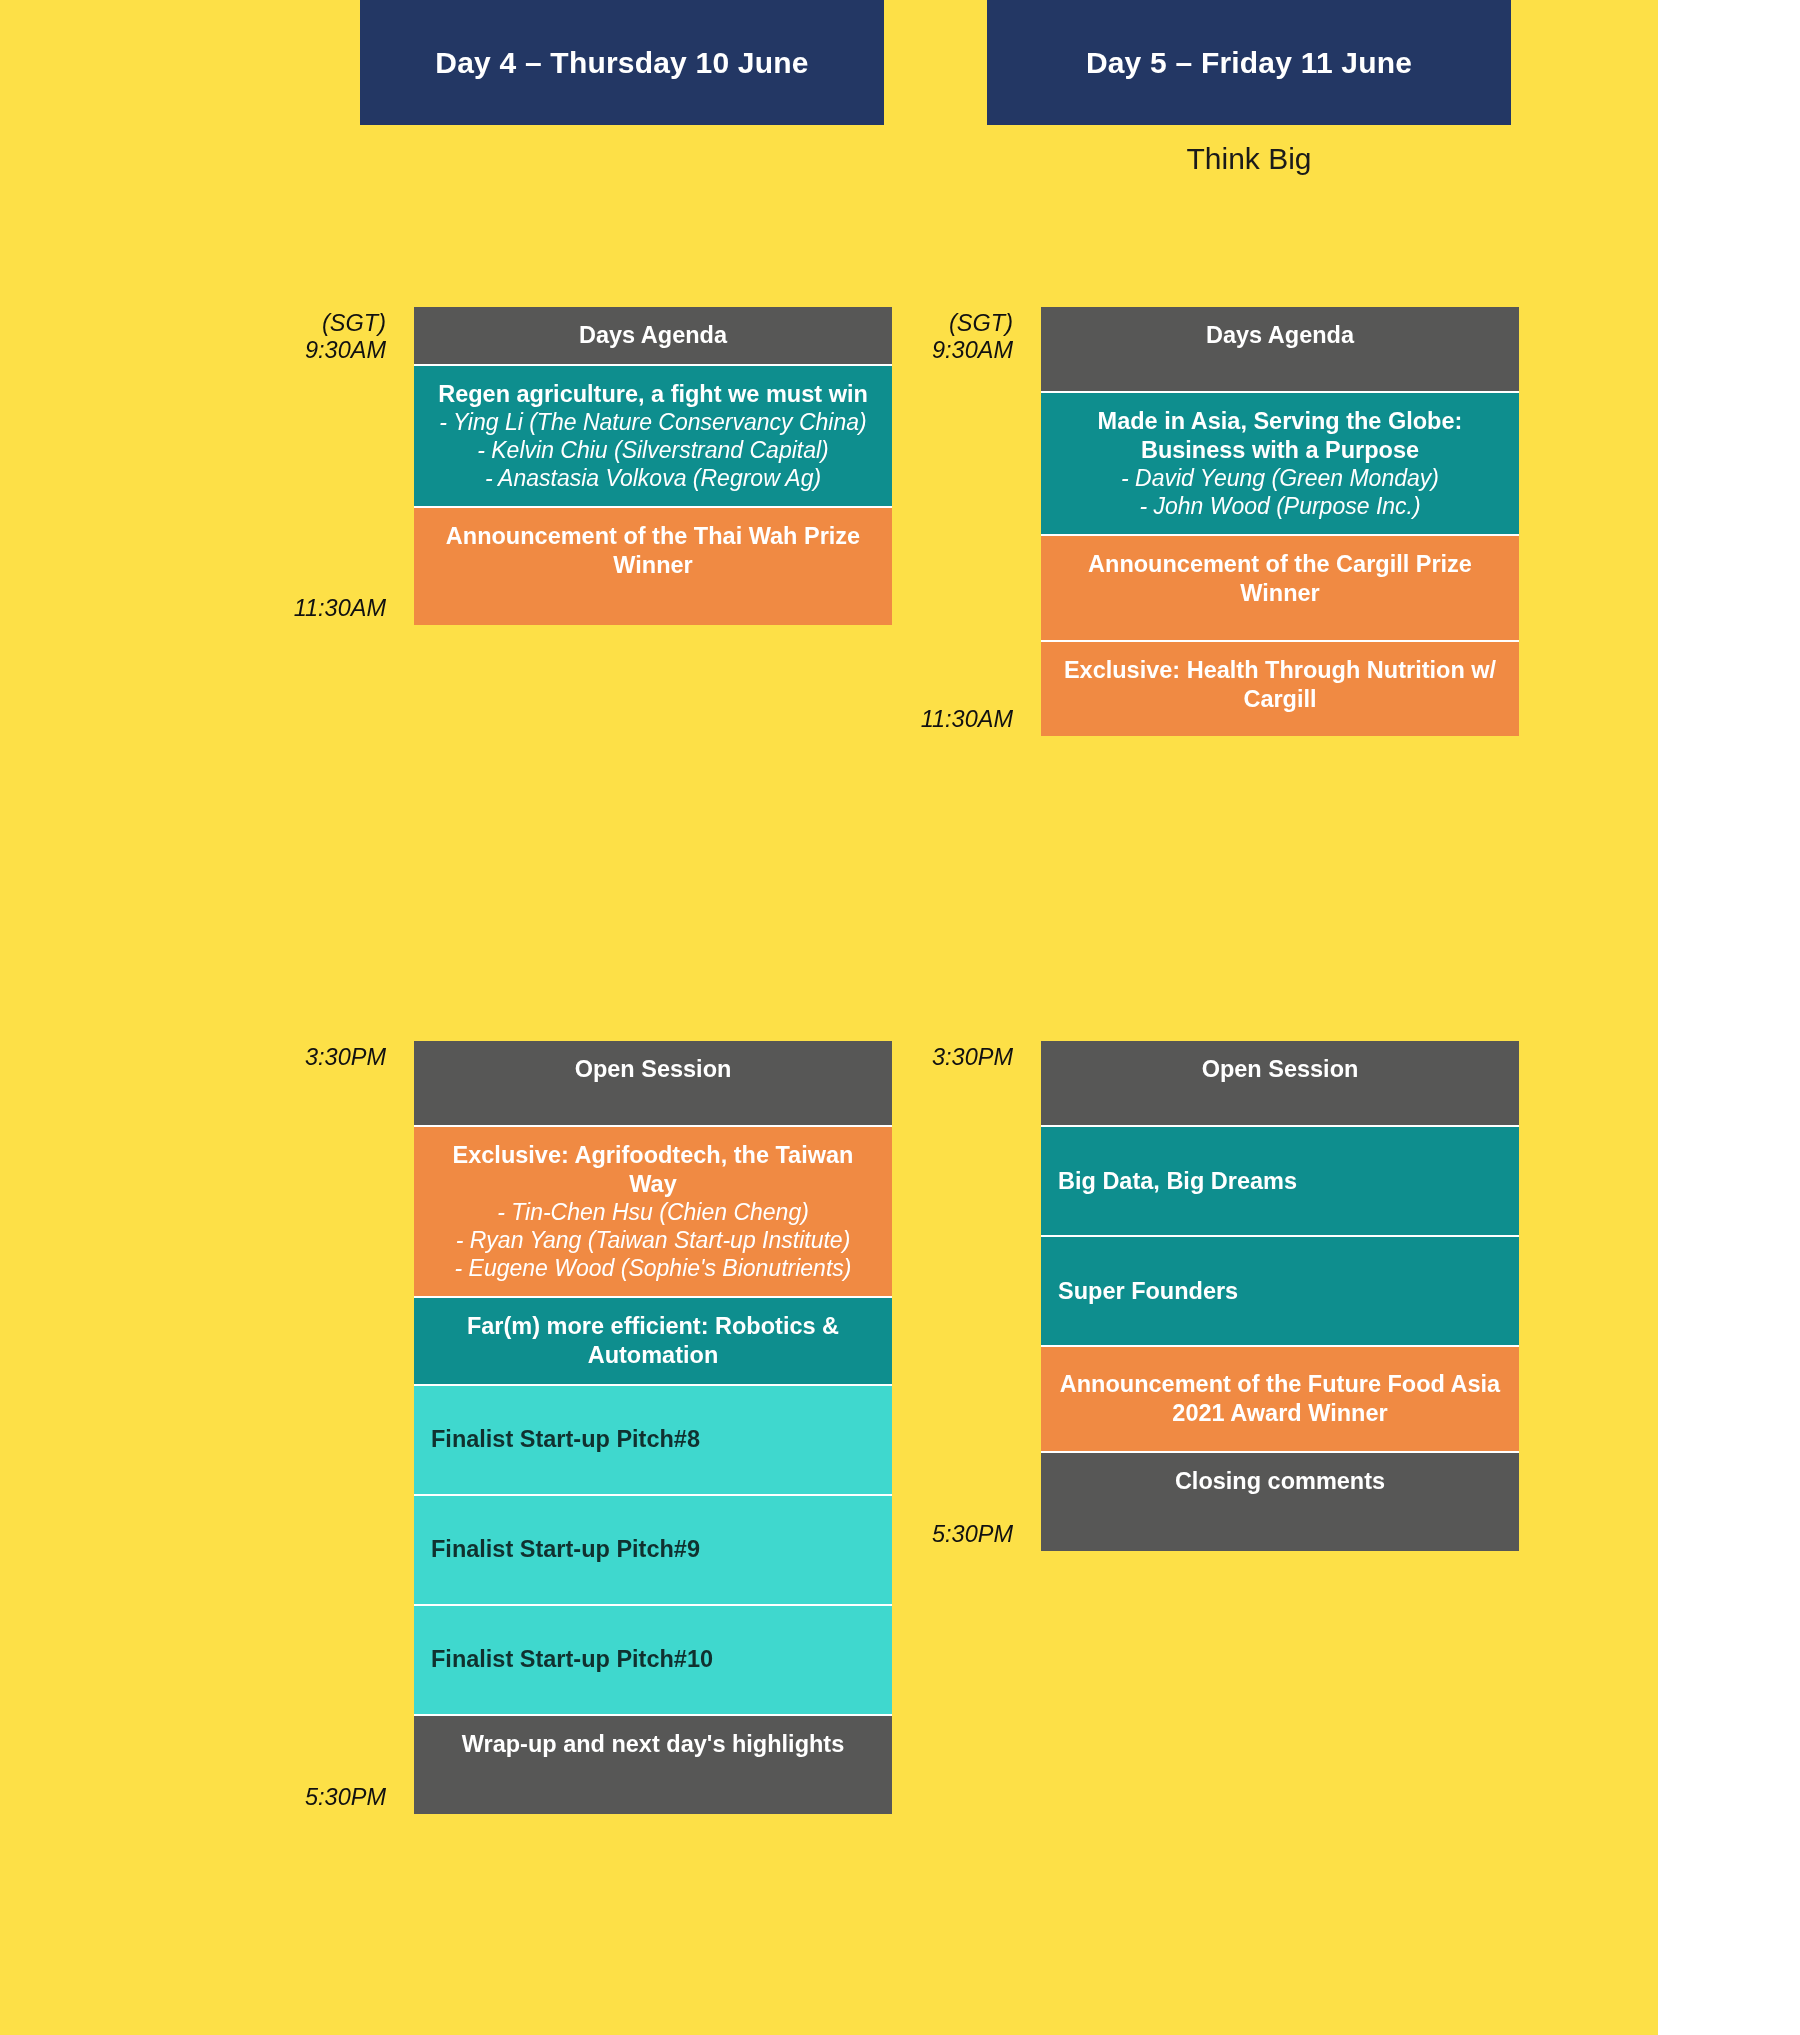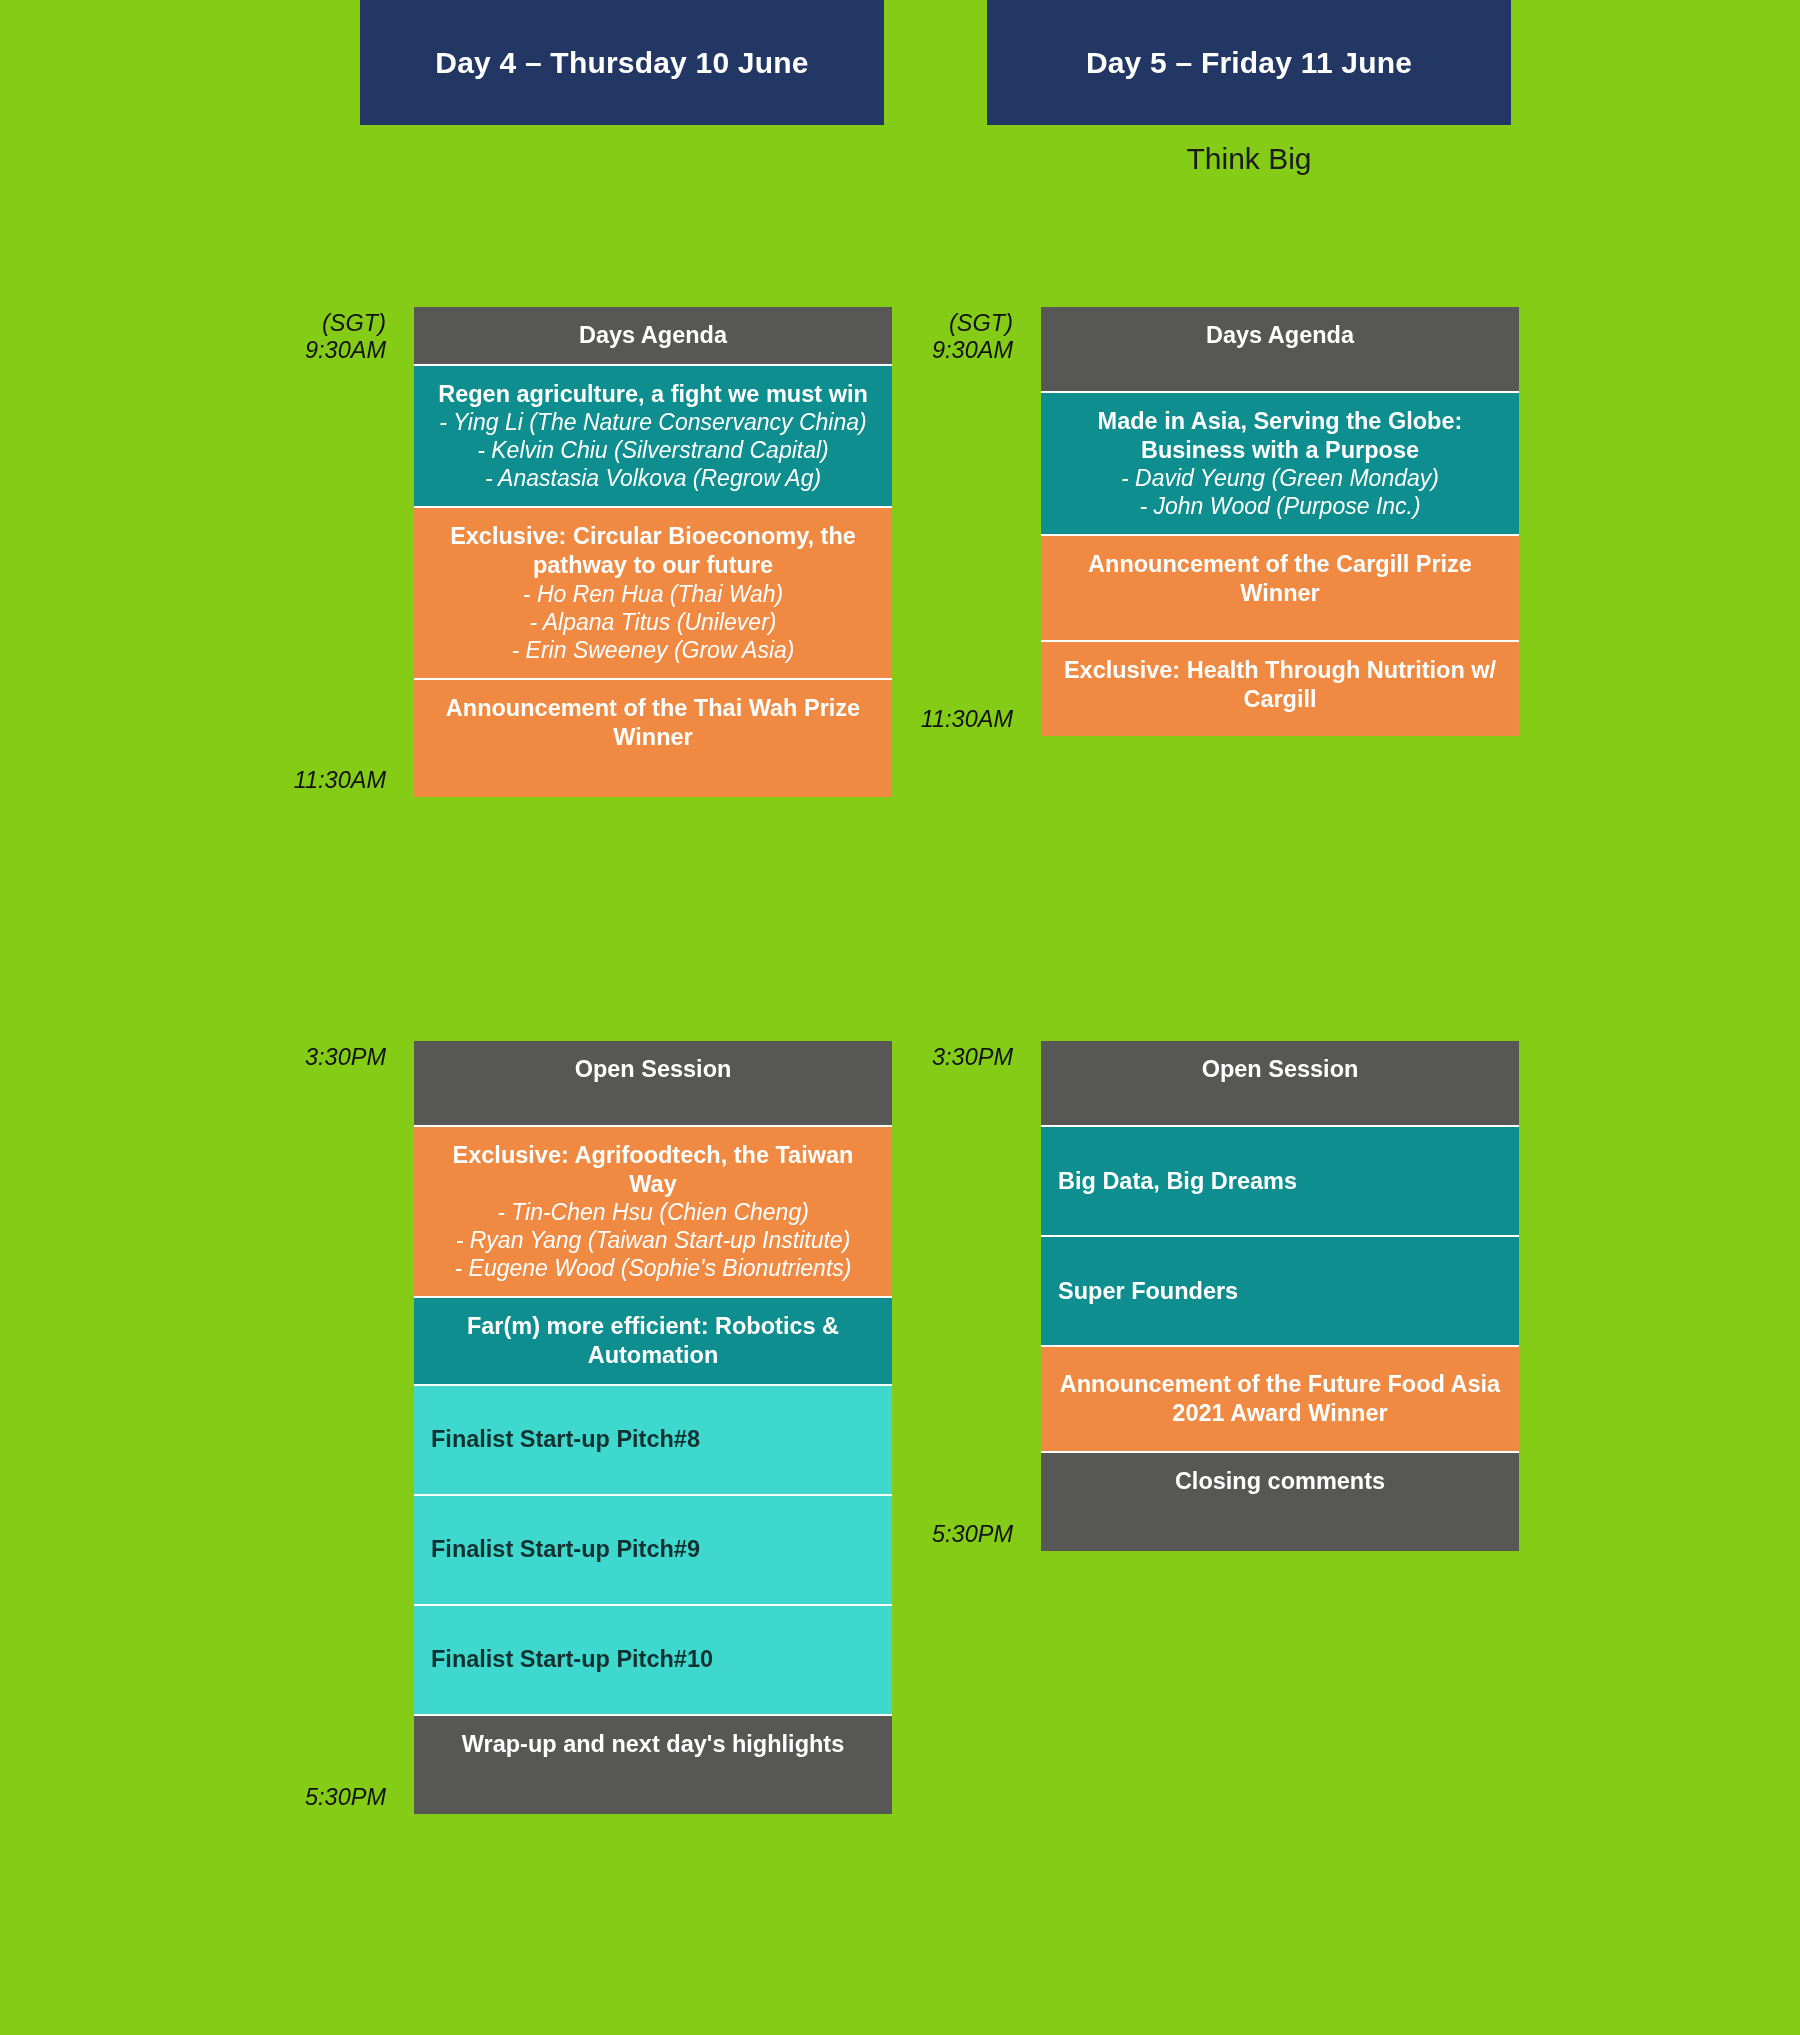--- a/index.html
+++ b/index.html
@@ -4,22 +4,22 @@
 <style>
   * { box-sizing: border-box; }
   html, body {
     margin: 0; padding: 0;
     width: 1800px; height: 2035px;
     background: #ffffff;
     font-family: "Liberation Sans", sans-serif;
   }
   .page {
     position: relative;
-    width: 1800px; height: 2035px;
-    background: #84cc16;
+    width: 1658px; height: 2035px;
+    background: #fde047;
     overflow: hidden;
   }
 
   
   .col {
     position: absolute;
     top: 0;
   }
   .col-day4 { left: 297px; width: 595px; }
   .col-day5 { left: 924px; width: 595px; }
@@ -128,26 +128,20 @@
             <div class="title">Days Agenda</div>
           </div>
 
           <div class="session c-teal">
             <div class="title">Regen agriculture, a fight we must win</div>
             <div class="speaker">- Ying Li (The Nature Conservancy China)</div>
             <div class="speaker">- Kelvin Chiu (Silverstrand Capital)</div>
             <div class="speaker">- Anastasia Volkova (Regrow Ag)</div>
           </div>
 
-          <div class="session c-orange">
-            <div class="title">Exclusive: Circular Bioeconomy, the pathway to our future</div>
-            <div class="speaker">- Ho Ren Hua (Thai Wah)</div>
-            <div class="speaker">- Alpana Titus (Unilever)</div>
-            <div class="speaker">- Erin Sweeney (Grow Asia)</div>
-          </div>
 
           <div class="session c-orange" style="min-height:117px;">
             <div class="title">Announcement of the Thai Wah Prize Winner</div>
           </div>
 
         </div>
       </div>
     </div>
 
     <div class="block-group" style="top: 1041px;">

